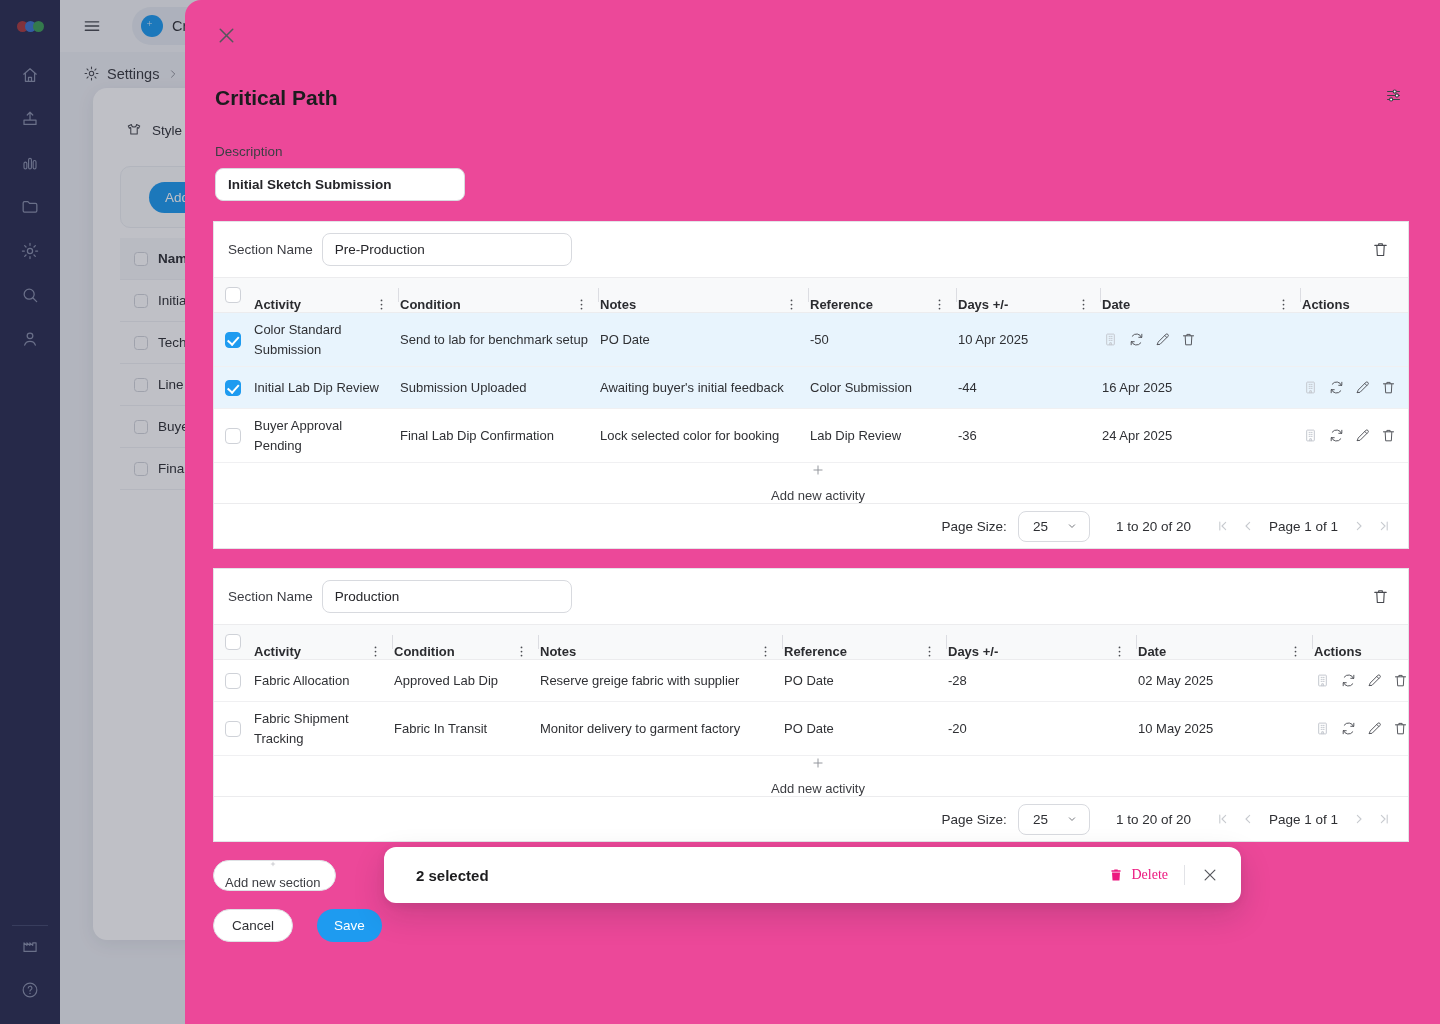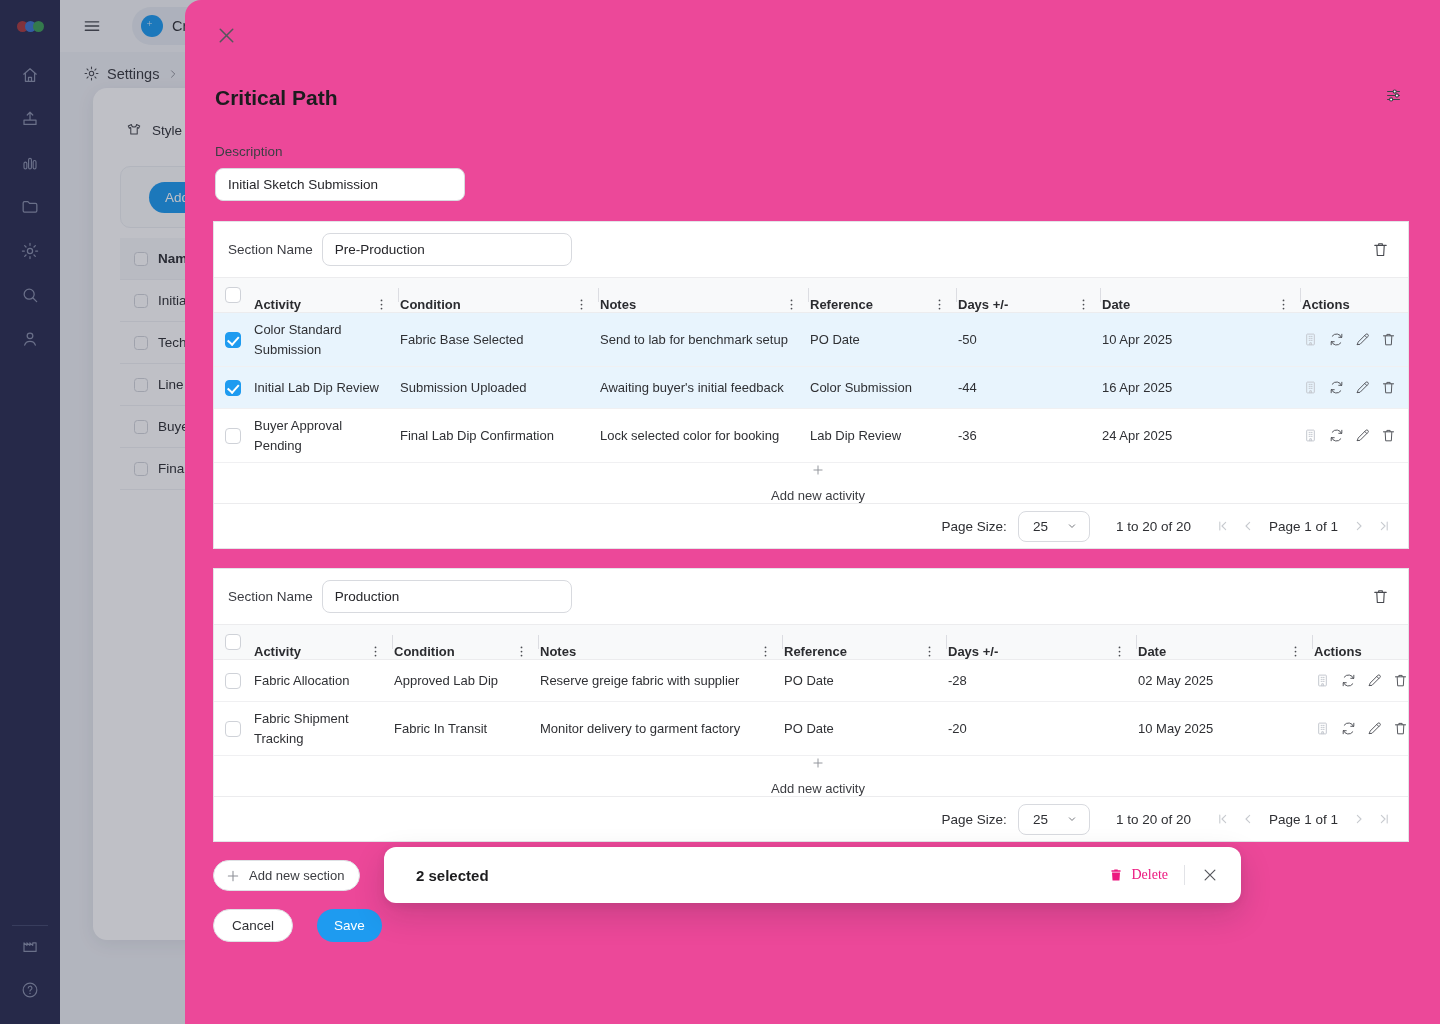--- a/index.html
+++ b/index.html
@@ -53,21 +53,21 @@
 
   
   .modal{ position:absolute; left:185px; top:0; right:0; bottom:0; background:#ec4899;
           border-top-left-radius:16px; z-index:10; padding:0 31px 0 28px; }
   .close-btn{ width:23px; height:23px; color:#55575c; margin-top:24px; margin-left:2px; cursor:pointer; }
   .m-title{ margin-top:35px; margin-left:2px; font-size:21px; font-weight:700; color:#1c1c1e; }
   .sliders-btn{ position:absolute; top:86px; right:37px; width:19px; height:19px; color:#3d4046; cursor:pointer; }
   .desc-label{ margin-top:34px; margin-left:2px; font-size:13.5px; color:#3d3e44; }
   .txt-input{ height:33px; border:1px solid #d8dadf; border-radius:8px; background:#fff;
               font-family:"Liberation Sans",sans-serif; font-size:13.5px; color:#26262a; padding:0 12px; outline:none; }
-  .desc-input{ display:block; margin-top:9px; margin-left:2px; width:250px; }
+  .desc-input{ display:block; margin-top:9px; margin-left:2px; width:250px;font-weight:bold; }
 
   .scard{ margin-top:20px; border:1px solid #e3e4e8; border-radius:0; background:#fff; }
   .scard-head{ height:55px; display:flex; align-items:center; padding:0 18px 0 14px; }
   .sn-label{ font-size:13.5px; color:#3b3c42; margin-right:9px; }
   .sn-input{ width:250px; }
   .head-trash{ margin-left:auto; width:19px; height:19px; color:#47494f; cursor:pointer; }
 
   .grid{ display:grid; align-items:center; }
   .t1{ grid-template-columns:38px 146px 200px 210px 148px 144px 200px 1fr; }
   .t2{ grid-template-columns:38px 140px 146px 244px 164px 190px 176px 1fr; }
@@ -101,21 +101,21 @@
   .ddl{ width:72px; height:31px; border:1px solid #d8dadf; border-radius:8px; margin-left:11px;
         display:flex; align-items:center; justify-content:space-between; padding:0 10px 0 14px; cursor:pointer; }
   .ddl svg{ width:14px; height:14px; color:#6a6d73; }
   .pg-range{ margin-left:26px; }
   .pnav{ display:flex; align-items:center; gap:9px; margin-left:24px; }
   .pnav svg{ width:16px; height:16px; color:#c7cacf; cursor:pointer; }
   .pg-page{ margin:0 4px; color:#2e2f33; }
 
   .addsec{ margin-top:18px; display:inline-flex; align-items:center; gap:8px; height:31px;
            padding:0 15px 0 11px; border:1px solid #dfe1e5; border-radius:16px; background:#fff;
-           font-size:13px; color:#3c3d42; cursor:pointer; }
+           font-size:13px; color:#3c3d42; cursor:pointer;flex-direction:column; }
   .btnrow{ margin-top:18px; display:flex; align-items:flex-end; gap:24px; }
   .btn{ height:33px; border-radius:17px; font-family:"Liberation Sans",sans-serif;
         font-size:13.5px; cursor:pointer; }
   .btn-cancel{ padding:0 18px; background:#fff; border:1px solid #dfe1e5; color:#2f3034; }
   .btn-save{ padding:0 17px; background:var(--accent); border:none; color:#fff; }
 
   
   .toast{ position:absolute; left:384px; top:847px; width:857px; height:56px; background:#fff;
           border-radius:12px; z-index:20; display:flex; align-items:center; padding:0 22px 0 32px;
           box-shadow:0 12px 32px rgba(20,24,40,.16), 0 2px 8px rgba(20,24,40,.08); }
@@ -392,21 +392,20 @@
       <div class="hc bd">
           <span>Actions</span>
         </div>
     </div>
 
     <div class="grid t1 crow sel">
       <div class="ckcell">
           <span class="cb on"></span>
         </div>
       <div class="cell">Color Standard Submission</div>
-      <div class="cell">Fabric Base Selected</div>
       <div class="cell">Send to lab for benchmark setup</div>
       <div class="cell">PO Date</div>
       <div class="cell">-50</div>
       <div class="cell">10 Apr 2025</div>
       <div class="acts">
         <svg class="aic muted">
             <use href="#i-bld"></use>
           </svg>
         <svg class="aic">
             <use href="#i-ref"></use>

